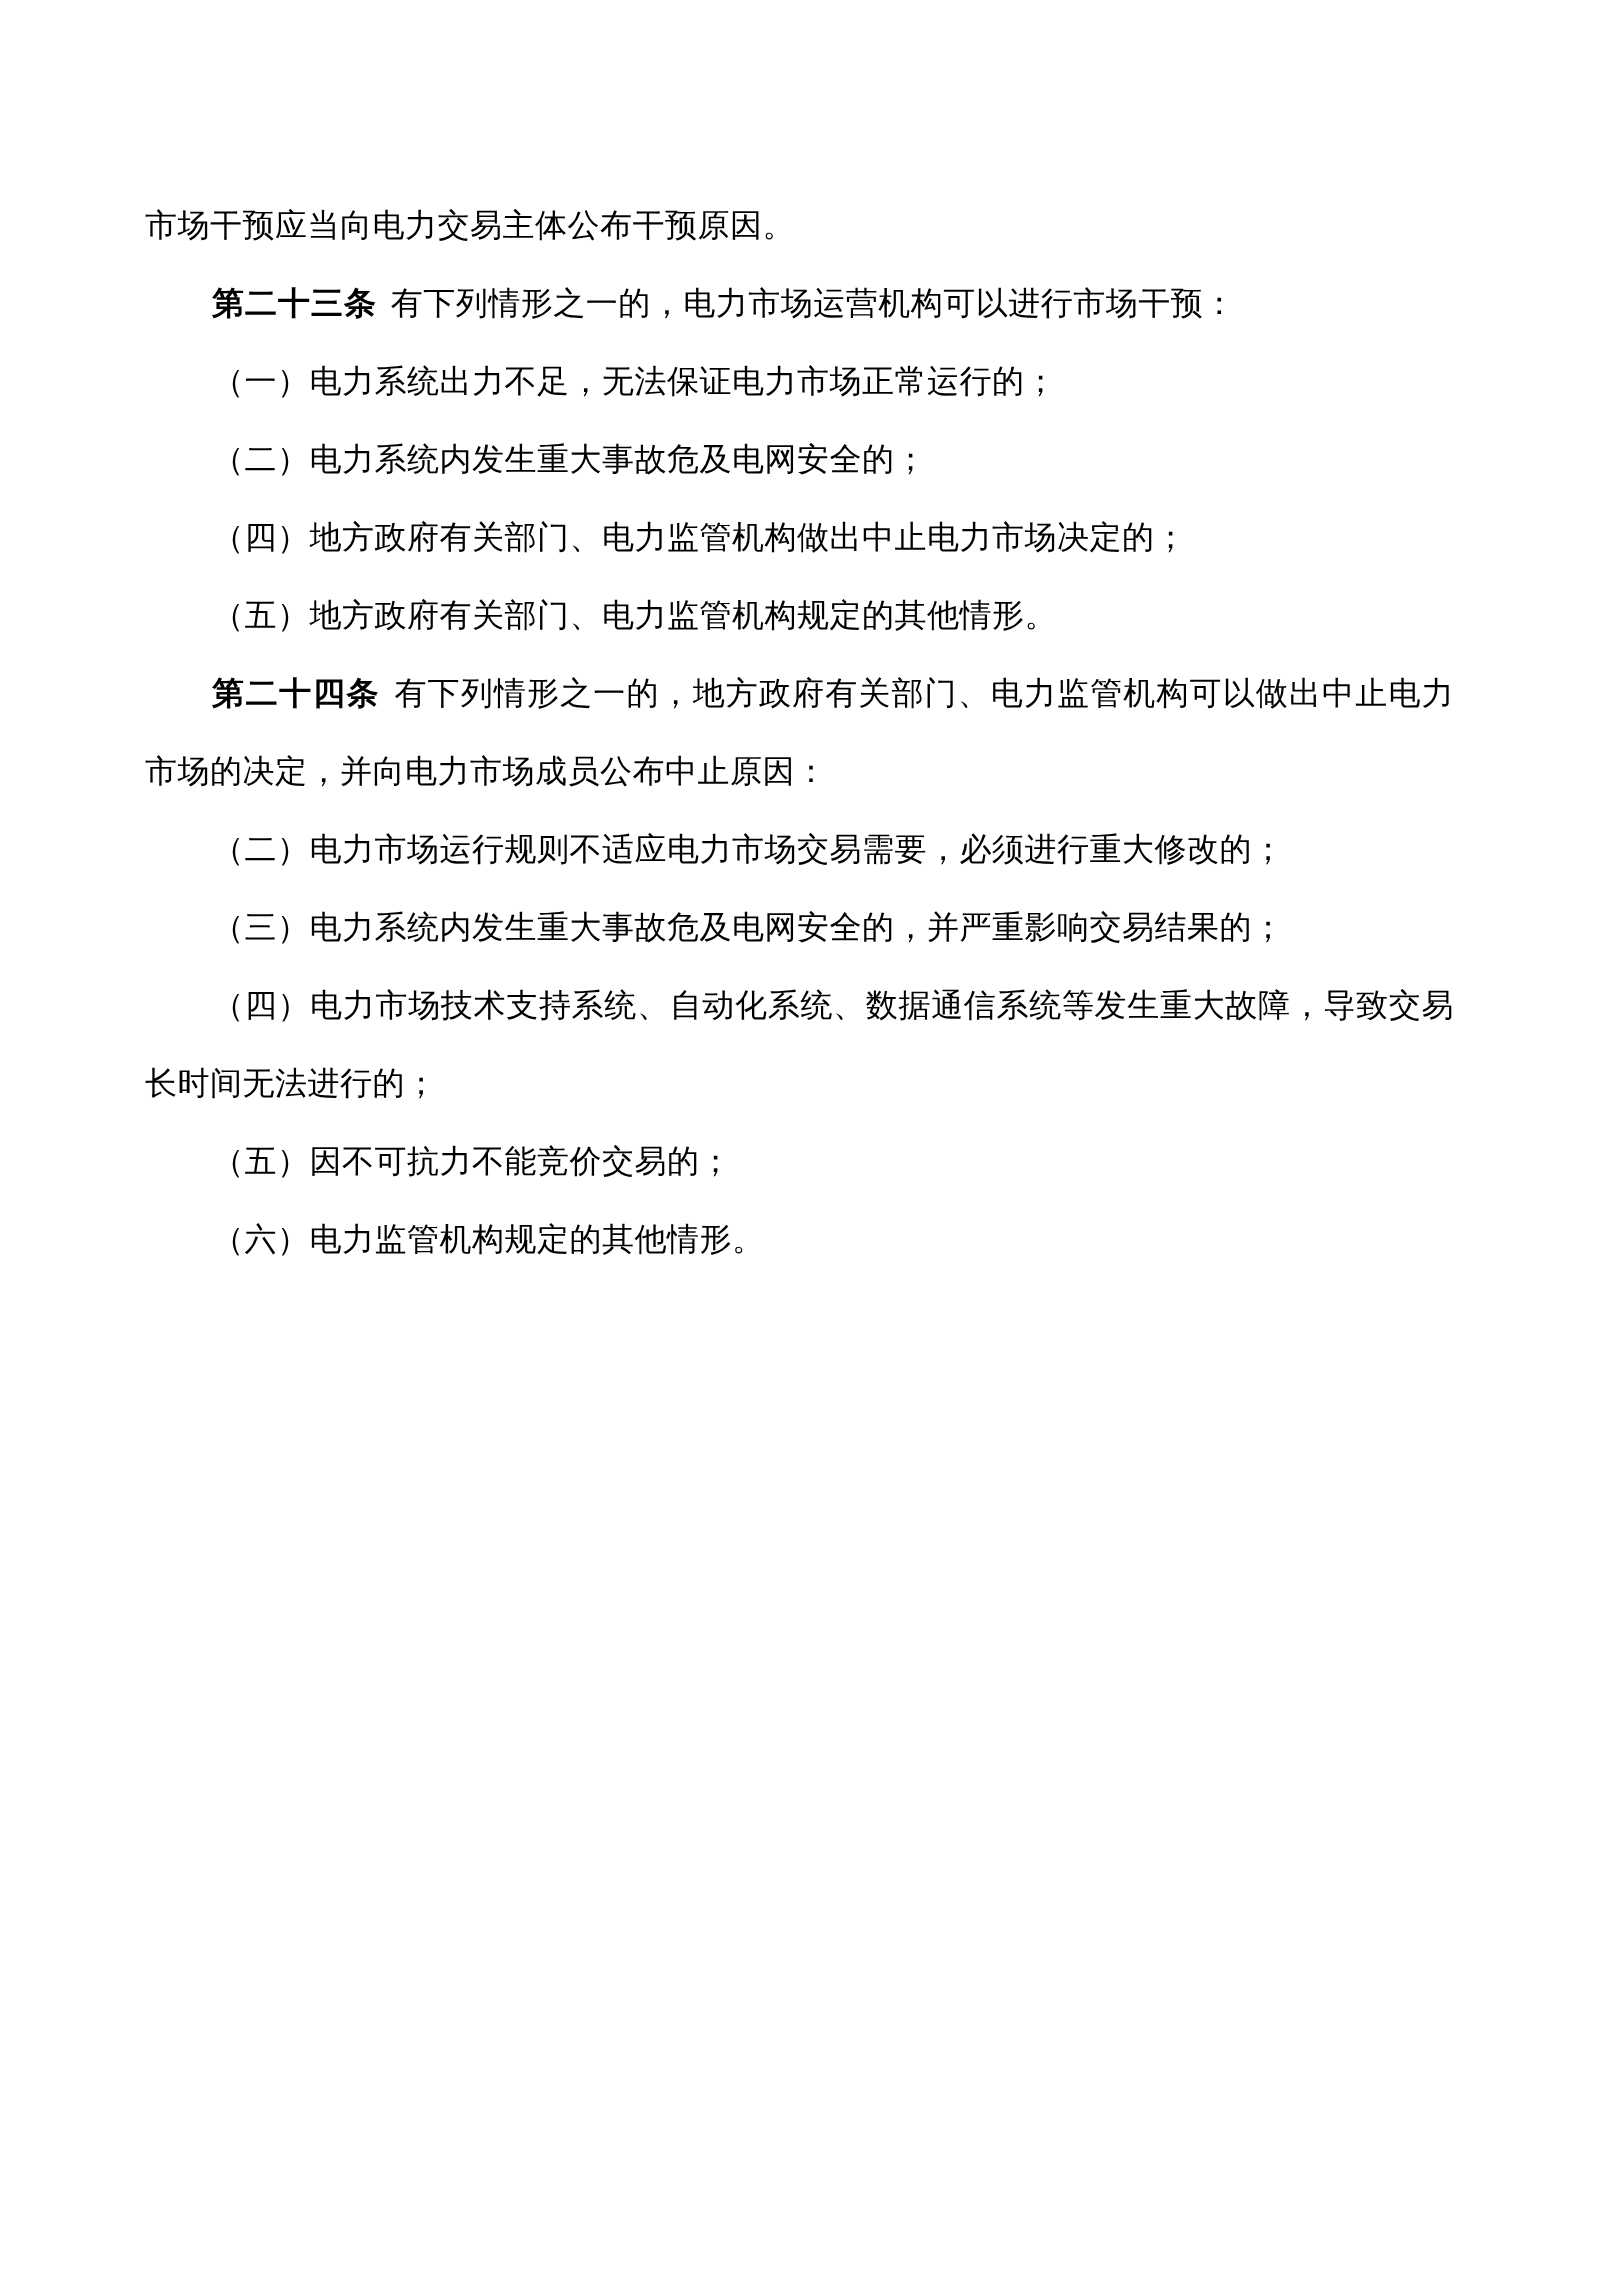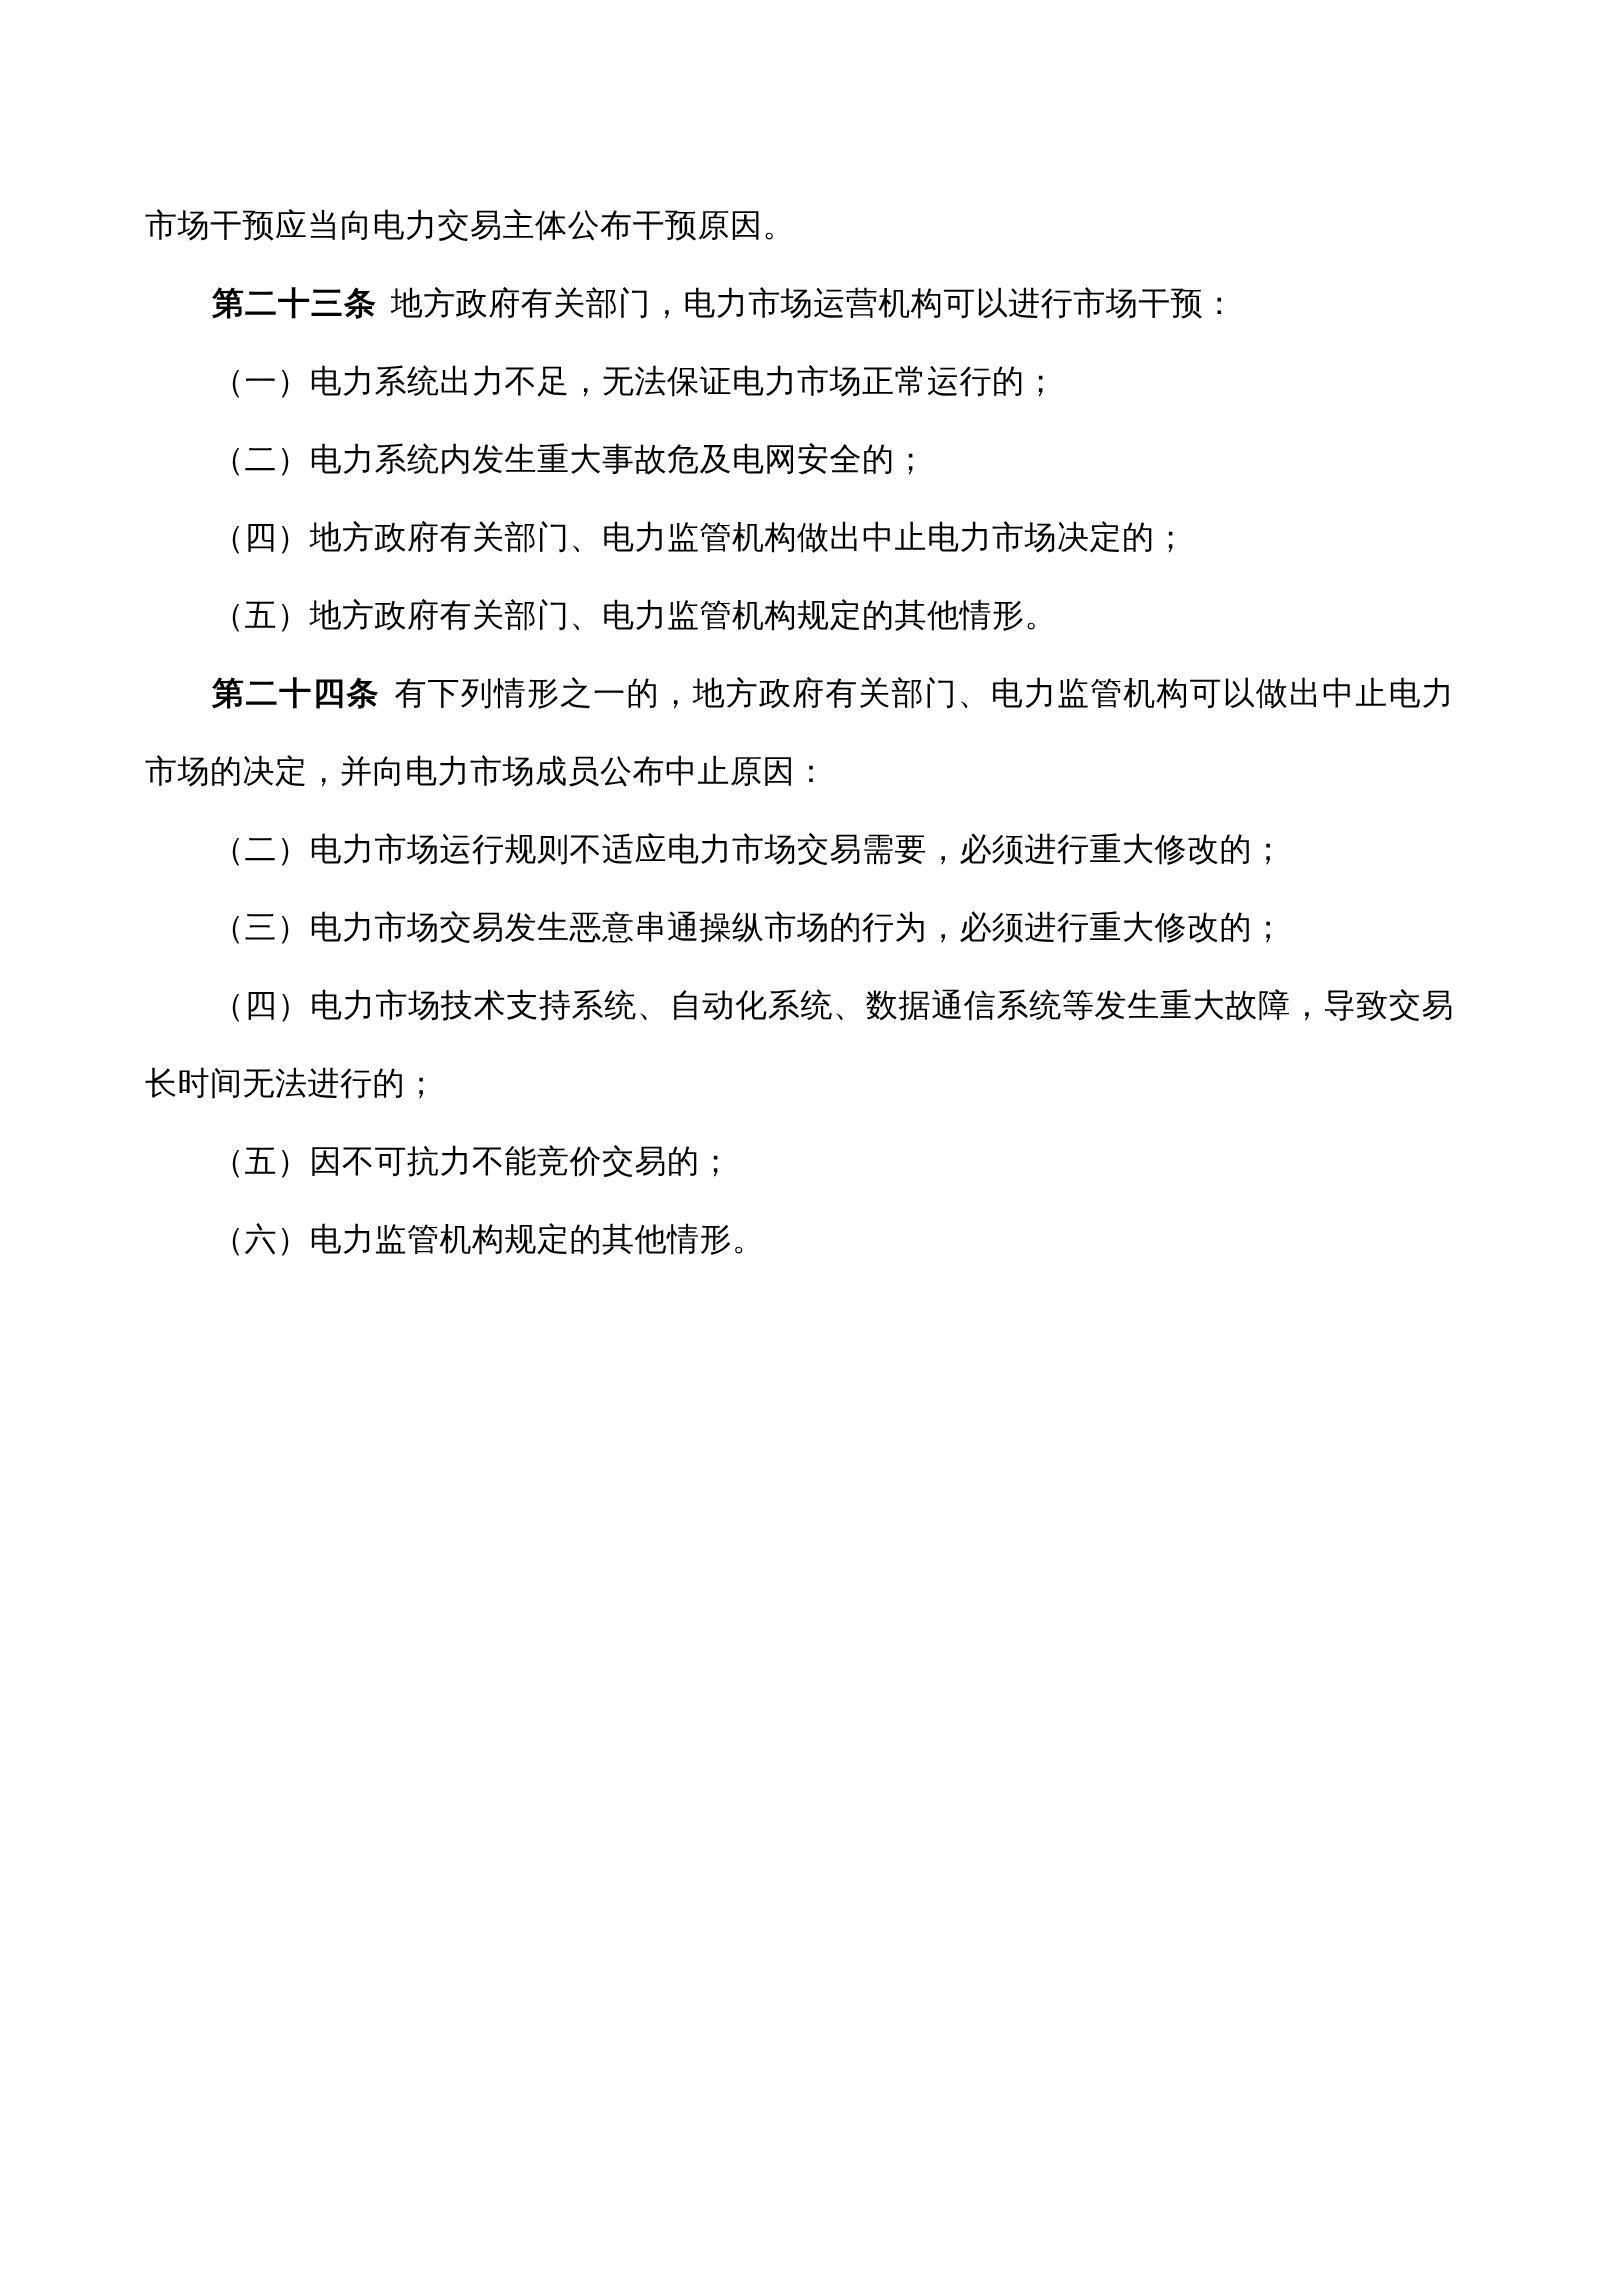--- a/index.html
+++ b/index.html
@@ -45,21 +45,21 @@
 <body>
 
 <div class="page">
   <div class="doc-body">
 
     <p class="para">
       <span>市场干预应当向电力交易主体公布干预原因。</span>
     </p>
 
     <p class="para indent">
-      <span class="art-label">第二十三条</span><span class="art-gap"></span><span>地方政府有关部门，电力市场运营机构可以进行市场干预：</span>
+      <span class="art-label">第二十三条</span><span class="art-gap"></span><span>有下列情形之一的，电力市场运营机构可以进行市场干预：</span>
     </p>
 
     <p class="para indent">
       <span>（一）电力系统出力不足，无法保证电力市场正常运行的；</span>
     </p>
 
     <p class="para indent">
       <span>（二）电力系统内发生重大事故危及电网安全的；</span>
     </p>
 
@@ -75,21 +75,21 @@
     <p class="para indent">
       <span class="art-label">第二十四条</span><span class="art-gap"></span><span>有下列情形之一的，地方政府有关部门、电力监管机构可以做出中止电力市场的决定，并向电力市场成员公布中止原因：</span>
     </p>
 
 
     <p class="para indent">
       <span>（二）电力市场运行规则不适应电力市场交易需要，必须进行重大修改的；</span>
     </p>
 
     <p class="para indent">
-      <span>（三）电力市场交易发生恶意串通操纵市场的行为，必须进行重大修改的；</span>
+      <span>（三）电力系统内发生重大事故危及电网安全的，并严重影响交易结果的；</span>
     </p>
 
     <p class="para indent">
       <span>（四）电力市场技术支持系统、自动化系统、数据通信系统等发生重大故障，导致交易长时间无法进行的；</span>
     </p>
 
     <p class="para indent">
       <span>（五）因不可抗力不能竞价交易的；</span>
     </p>
 

